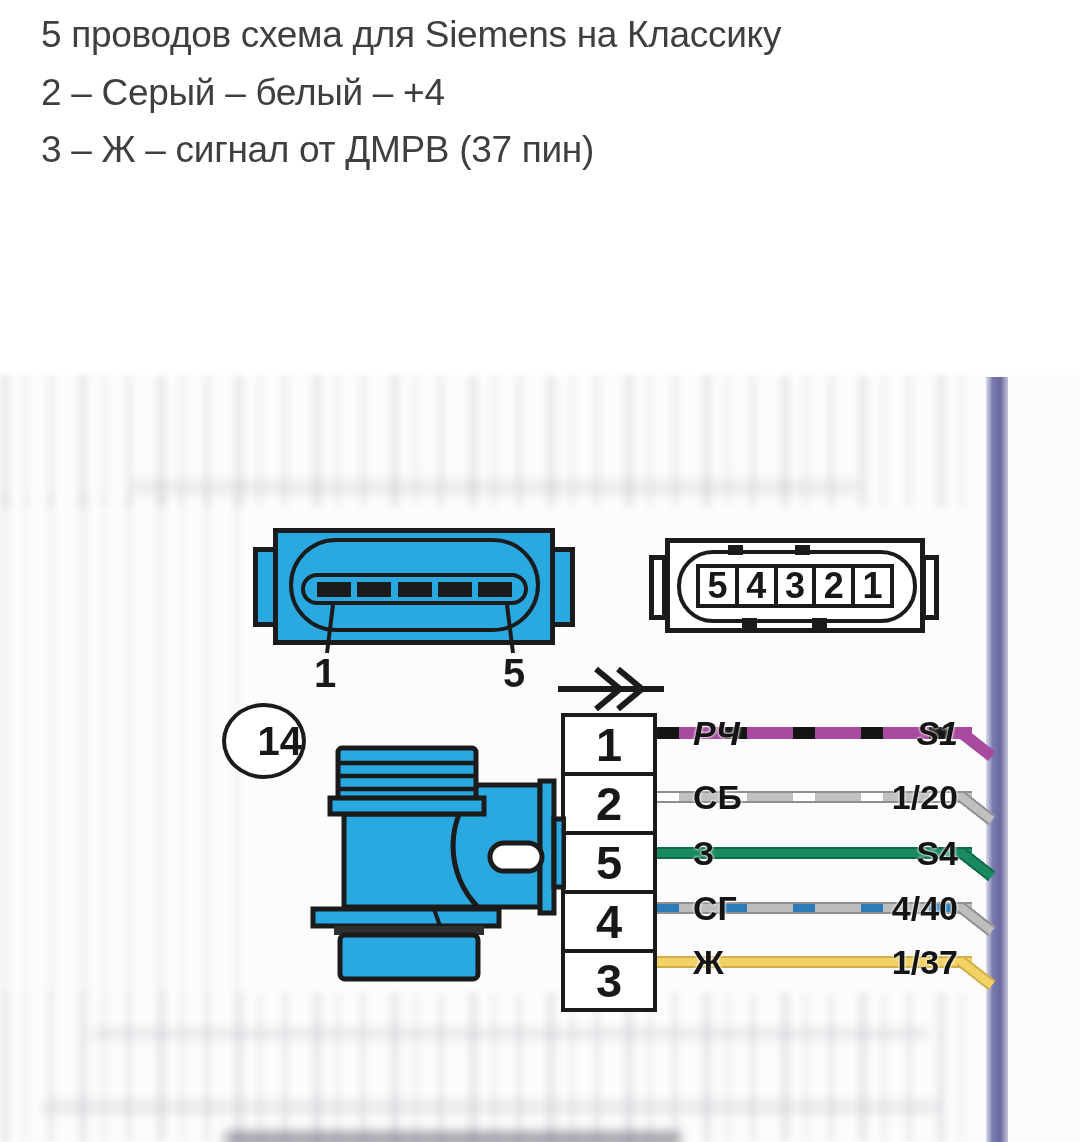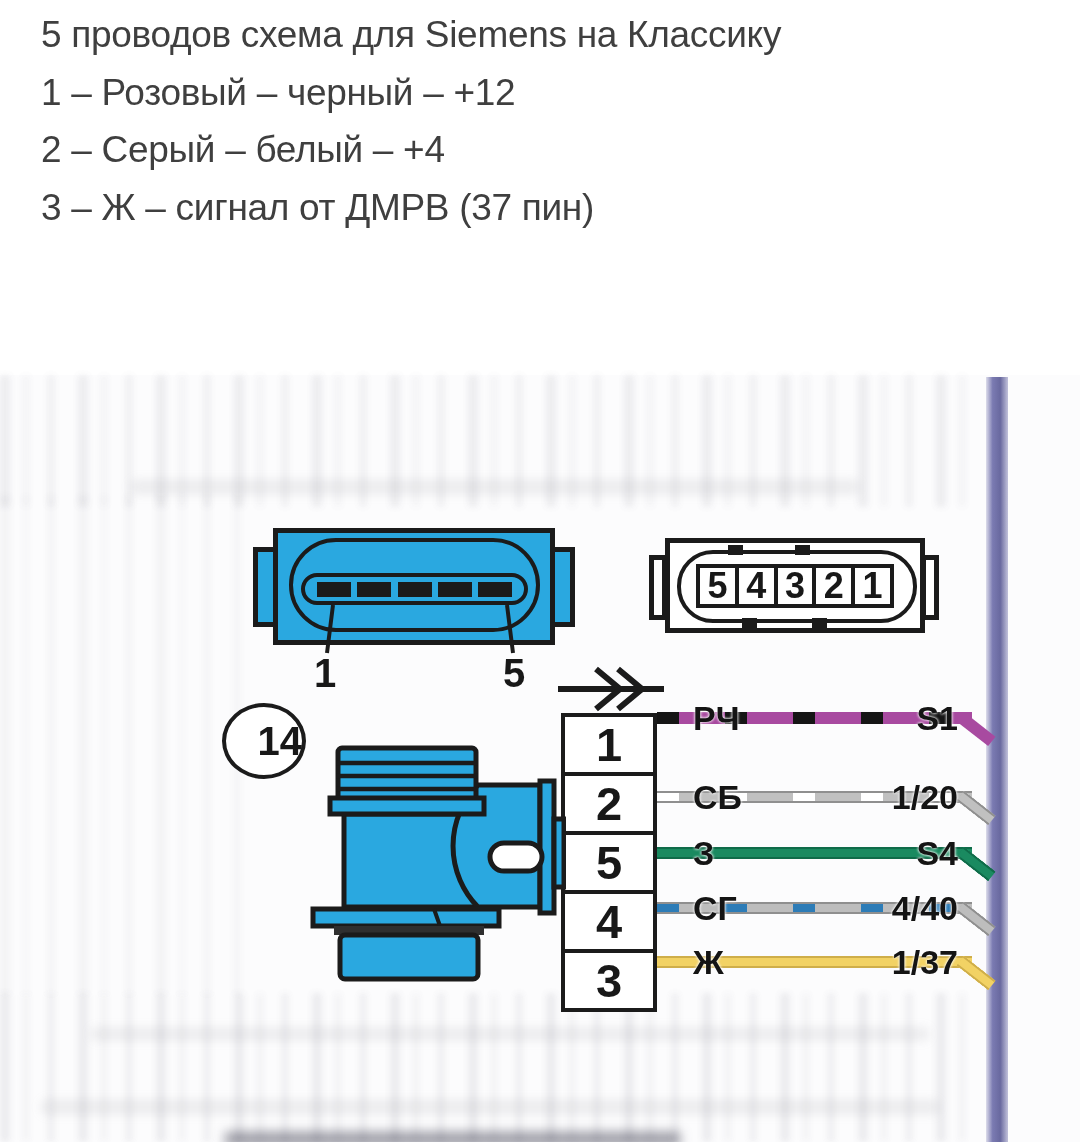--- a/index.html
+++ b/index.html
@@ -74,21 +74,20 @@
   .svg-blue{fill:var(--blue);stroke:var(--outline);stroke-width:5px;}
   .svg-stroke{fill:none;stroke:var(--outline);}
 </style>
 </head>
 <body>
 
 <div class="screen">
 
   <div class="header">
     <div class="hline">5 проводов схема для Siemens на Классику</div>
-    <div class="hline">1 – Розовый – черный – +12</div>
     <div class="hline">2 – Серый – белый – +4</div>
     <div class="hline">3 – Ж – сигнал от ДМРВ (37 пин)</div>
   </div>
 
   <div class="photo">
 
     <div class="abs streaks" style="left:0;top:0;width:982px;height:132px;opacity:.75;"></div>
     <div class="abs streaks" style="left:0;top:120px;width:240px;height:500px;opacity:.45;"></div>
     <div class="abs streaks" style="left:0;top:618px;width:982px;height:149px;opacity:.8;"></div>
     <div class="abs smear" style="left:130px;top:104px;width:730px;height:16px;"></div>
@@ -162,21 +161,21 @@
       <line class="svg-stroke" style="stroke-width:4px" x1="134" y1="166" x2="140" y2="183"></line>
       <rect x="34" y="183" width="150" height="9" style="fill:#2f2f2f;"></rect>
       <rect class="svg-blue" x="40" y="192" width="138" height="44" rx="5"></rect>
       <rect class="svg-blue" x="38" y="5" width="138" height="52" rx="4"></rect>
       <line class="svg-stroke" style="stroke-width:4.5px" x1="36" y1="20" x2="178" y2="20"></line>
       <line class="svg-stroke" style="stroke-width:4.5px" x1="36" y1="33" x2="178" y2="33"></line>
       <line class="svg-stroke" style="stroke-width:4.5px" x1="36" y1="46" x2="178" y2="46"></line>
       <rect class="svg-blue" x="30" y="55" width="154" height="16"></rect>
     </svg>
 
-    <div class="wire-row" style="top:337px;">
+    <div class="wire-row" style="top:352px;font-style:italic;">
       <div class="wire-line" style="background: repeating-linear-gradient(90deg, rgb(21, 21, 21) 0px, rgb(21, 21, 21) 22px, rgb(168, 74, 160) 22px, rgb(168, 74, 160) 68px);"></div>
       <div class="wire-bend" style="background: rgb(168, 74, 160);"></div>
       <span class="wlabel wlabel-left">РЧ</span>
       <span class="wlabel wlabel-right">S1</span>
     </div>
     <div class="wire-row" style="top:416px;">
       <div class="wire-line" style="background: repeating-linear-gradient(90deg, rgb(255, 255, 255) 0px, rgb(255, 255, 255) 22px, rgb(192, 192, 192) 22px, rgb(192, 192, 192) 68px); box-shadow: rgb(143, 143, 143) 0px 2px 0px inset, rgb(143, 143, 143) 0px -2px 0px inset;"></div>
       <div class="wire-bend" style="background: rgb(192, 192, 192); box-shadow: rgb(143, 143, 143) 0px 2px 0px inset, rgb(143, 143, 143) 0px -2px 0px inset;"></div>
       <span class="wlabel wlabel-left">СБ</span>
       <span class="wlabel wlabel-right">1/20</span>

